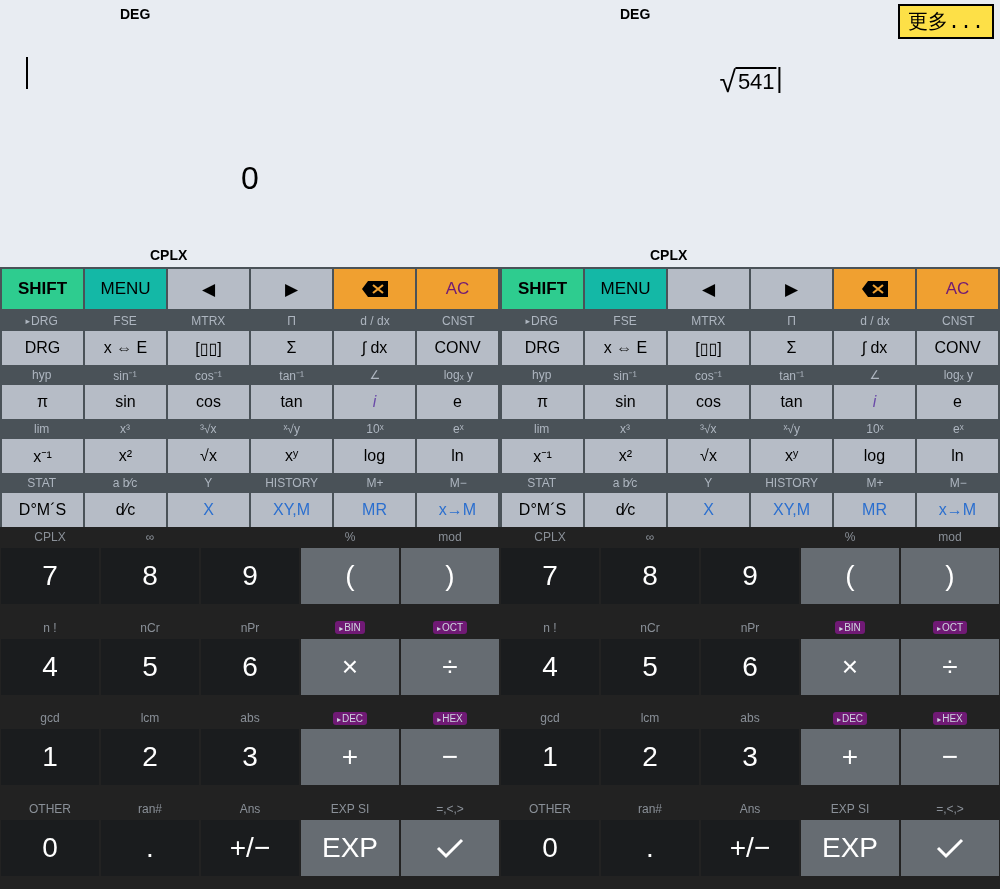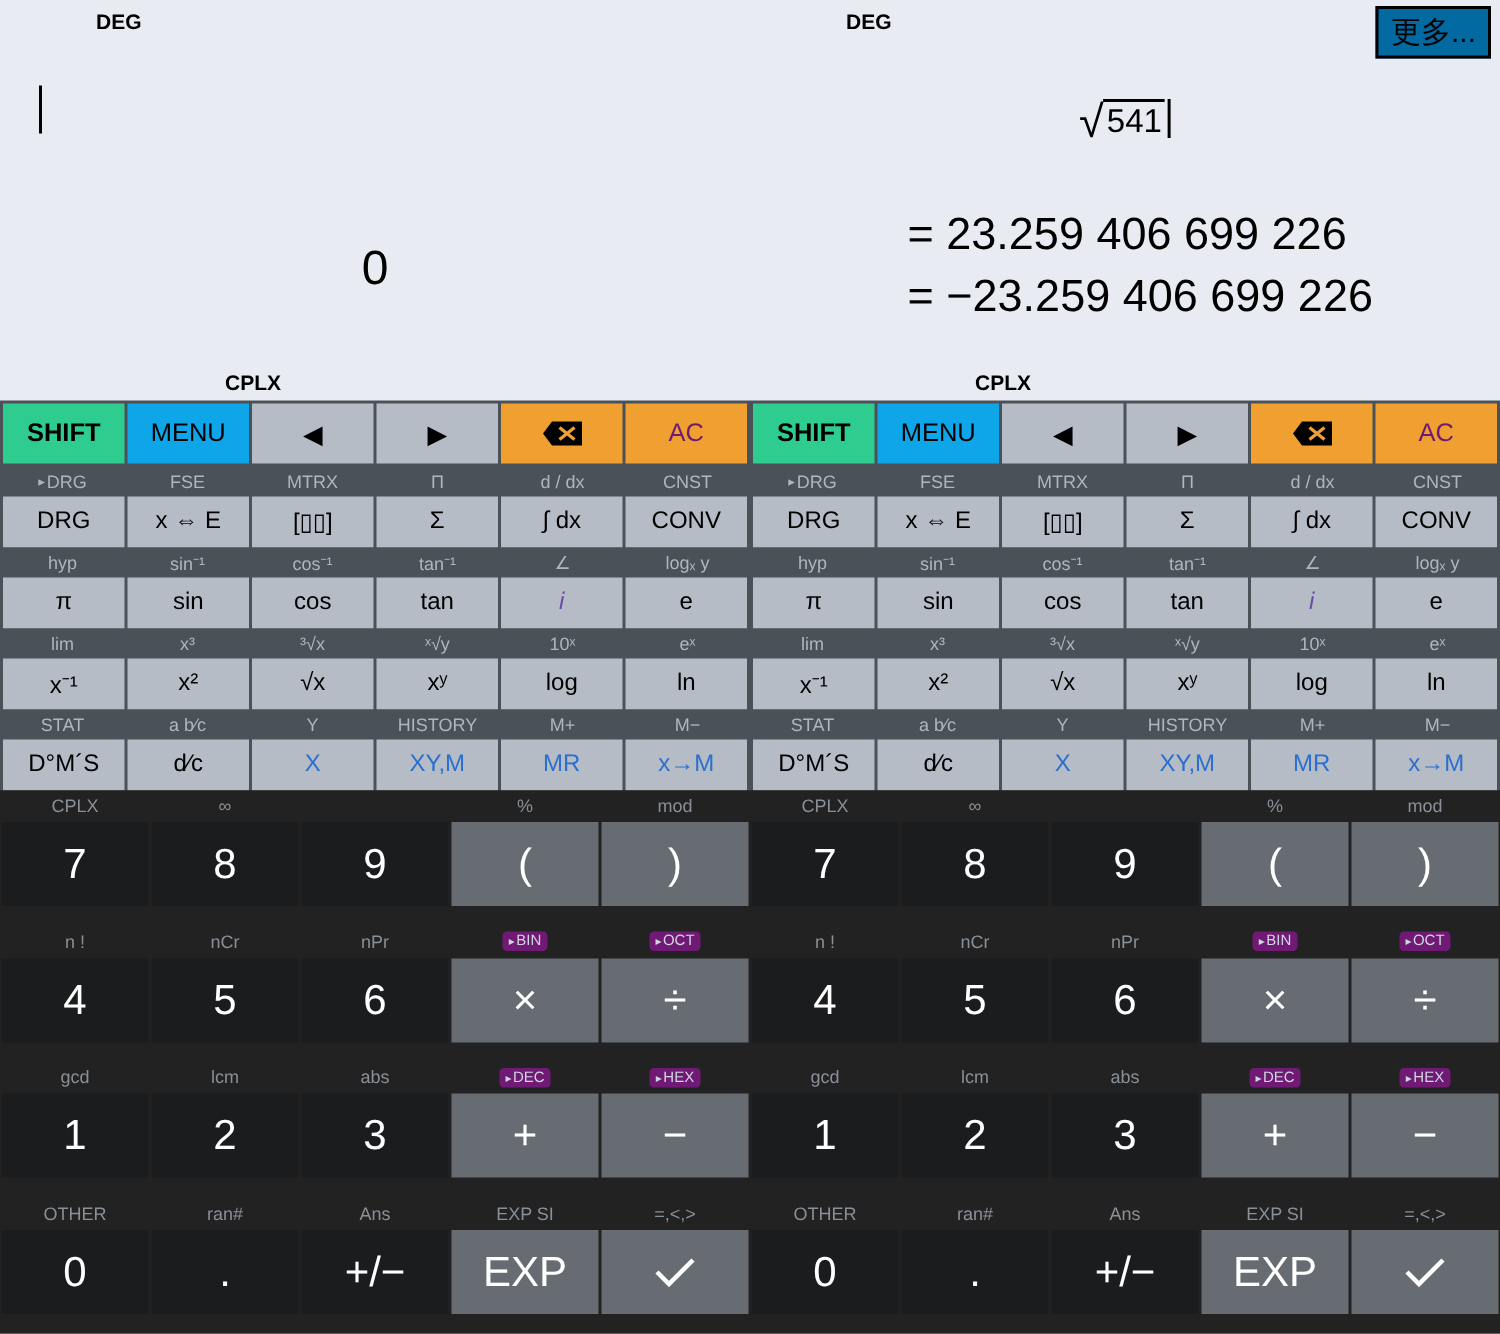--- a/index.html
+++ b/index.html
@@ -1,39 +1,39 @@
 <!DOCTYPE html>
 <html><head>
 <meta charset="utf-8">
 <style>
 * { margin: 0; padding: 0; box-sizing: border-box; font-family: Arial, Helvetica, sans-serif; }
 body { width: 1000px; height: 889px; background: #e8ecf2; overflow: hidden; }
 
 .app { display: flex; width: 100%; height: 100%; position: relative; }
 .panel { flex: 1; display: flex; flex-direction: column; position: relative; }
 
-.more-btn { position: absolute; top: 4px; right: 6px; border: 2px solid #000; padding: 2px 8px; font-size: 20px; background: #0369a1; cursor: pointer; z-index: 10; }
-
-.status-top { font-size: 14px; font-weight: bold; padding: 6px 0 0 64px; height: 22px; }
+.more-btn { position: absolute; top: 4px; right: 6px; border: 2px solid #000; padding: 2px 8px; font-size: 20px; background: #fde047; cursor: pointer; z-index: 10; font-family: Liberation Mono, monospace; }
+
+.status-top { font-size: 14px; font-weight: bold; padding: 6px 0 0 120px; height: 22px; }
 .display { height: 225px; position: relative; background: #e8ecf2; }
 .cursor-bar { position: absolute; left: 26px; top: 35px; width: 2px; height: 32px; background: #000; }
 .expr { position: absolute; left: 50%; transform: translateX(-50%); top: 40px; font-size: 30px; display: flex; align-items: baseline; }
 .expr .surd { font-size: 30px; position: relative; top: 3px; }
 .expr .rad { border-top: 2px solid #000; padding: 0 2px; font-size: 22px; }
 .expr .ecur { display: inline-block; width: 2px; height: 26px; background: #000; margin-left: 2px; position: relative; top: 4px; }
 .result0 { position: absolute; top: 138px; left: 50%; transform: translateX(-50%); font-size: 32px; }
 .result-lines { position: absolute; top: 115px; left: 105px; font-size: 30px; line-height: 1.35; white-space: nowrap; }
 .status-bot { font-size: 14px; font-weight: bold; padding: 0 0 2px 150px; height: 20px; }
 
 .keypad { flex: 1; display: flex; flex-direction: column; background: #4a5258; }
 
 .toprow { display: grid; grid-template-columns: repeat(6, 1fr); gap: 2px; padding: 2px; }
 .toprow .btn { height: 40px; display: flex; align-items: center; justify-content: center; font-size: 17px; cursor: pointer; }
 .shift { background: #2ecc8f; color: #000; font-weight: bold; }
-.menu  { background: #0ea5e9; color: #000; }
+.menu  { background: #14b8a6; color: #000; }
 .arrow { background: #b6bcc6; color: #000; font-size: 20px; }
 .del   { background: #f0a030; color: #000; }
 .ac    { background: #f0a030; color: #701a75; font-weight: normal; }
 
 .secrow { display: grid; grid-template-columns: repeat(6, 1fr); }
 .sec { height: 20px; display: flex; align-items: center; justify-content: center; font-size: 12px; color: #aeb6c0; background: #4a5258; cursor: pointer; }
 .sec.arr::before { content: "▸"; font-size: 9px; margin-right: 1px; }
 
 .fnrow { display: grid; grid-template-columns: repeat(6, 1fr); gap: 2px; padding: 0 2px; }
 .fnrow .fbtn { height: 34px; background: #b6bcc6; color: #000; display: flex; align-items: center; justify-content: center; font-size: 16px; cursor: pointer; }
@@ -244,24 +244,20 @@
   </div>
 
   <div class="panel">
     <div class="status-top">DEG</div>
     <div class="display">
       <div class="expr">
         <span class="surd">√</span>
           <span class="rad">541</span>
           <span class="ecur"></span>
       </div>
-      <div class="result-lines">
-        <div>= 23.259 406 699 226</div>
-        <div>= −23.259 406 699 226</div>
-      </div>
     </div>
     <div class="status-bot">CPLX</div>
     <div class="keypad">
         <div class="toprow">
           <div class="btn shift">SHIFT</div>
           <div class="btn menu">MENU</div>
           <div class="btn arrow">◀</div>
           <div class="btn arrow">▶</div>
           <div class="btn del">
             <span class="del-icon">

